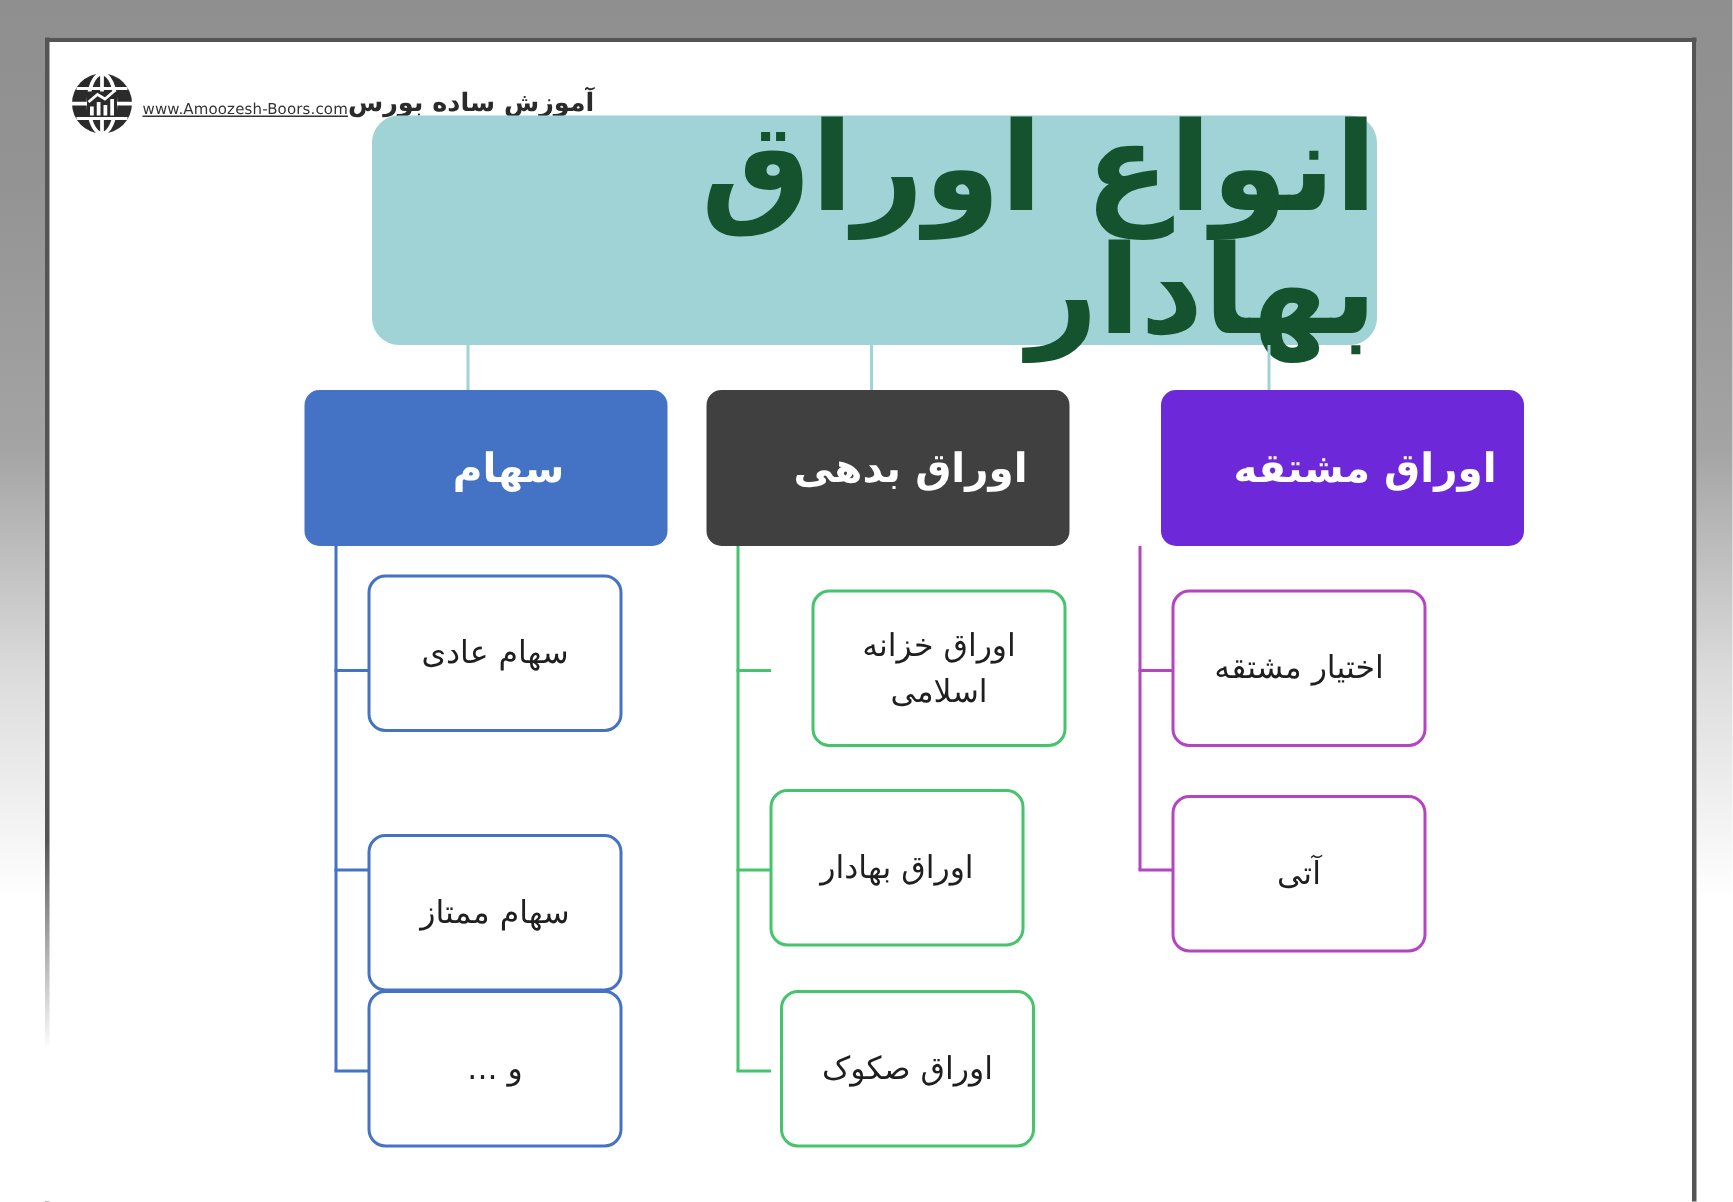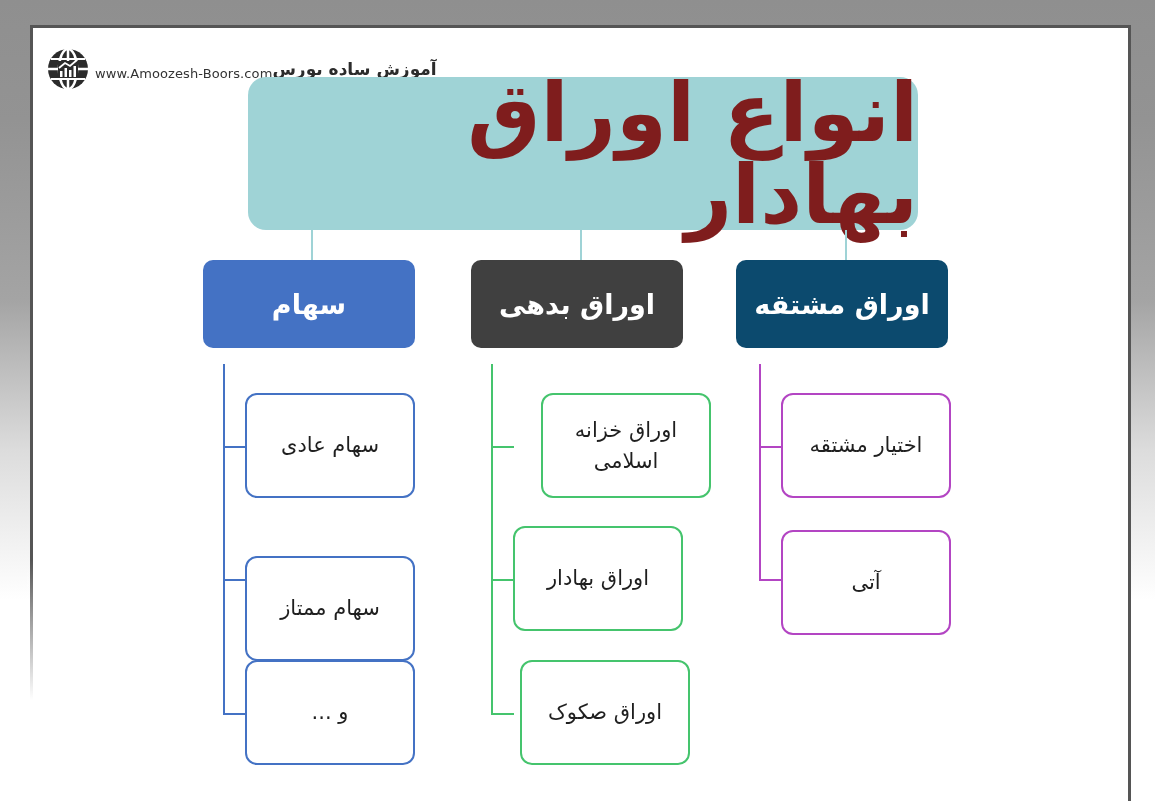--- a/index.html
+++ b/index.html
@@ -15,35 +15,35 @@
     -webkit-mask-image: none;
   }
   .frame-cover {
     position:absolute; left:27px; top:560px; width:1101px; height:241px;
     background: linear-gradient(to bottom, rgba(255,255,255,0) 0, #fff 140px);
   }
   .logo { position:absolute; left:46px; top:46px; height:46px; display:flex; align-items:center; }
   .logo-icon { width:44px; height:44px; }
   .logo-text { margin-left:5px; direction:rtl; display:flex; flex-direction:row; align-items:flex-end; }
   .logo-title { font-size:17px; font-weight:bold; color:#2b2b2b; line-height:20px; }
-  .logo-url { direction:ltr; font-size:13px; color:#333; line-height:11px; letter-spacing:0.1px; }
+  .logo-url { direction:ltr; font-size:10px; color:#333; line-height:11px; letter-spacing:0.1px;text-decoration:underline; }
 
   .title-box {
     position:absolute; left:248px; top:77px; width:670px; height:153px;
     background:#9fd3d6; border-radius:18px;
     display:flex; align-items:center; justify-content:center;
   }
-  .title-text { direction:rtl; font-size:82px; font-weight:bold; color:#7f1d1d; letter-spacing:2px; line-height:1; }
+  .title-text { direction:rtl; font-size:82px; font-weight:bold; color:#14532d; letter-spacing:2px; line-height:1; }
 
   .vline { position:absolute; width:2px; }
   .hline { position:absolute; height:2px; }
 
   .head {
-    position:absolute; top:260px; width:212px; height:88px; border-radius:10px;
-    display:flex; align-items:center; justify-content:center;
+    position:absolute; top:260px; width:212px; height:104px; border-radius:10px;
+    display:flex; align-items:center; justify-content:center;padding-left:30px;
   }
   .head span { direction:rtl; color:#fff; font-weight:bold; font-size:27px; }
 
   .item {
     position:absolute; width:170px; height:105px; background:#fff;
     border:2px solid; border-radius:12px; box-sizing:border-box;
     display:flex; align-items:center; justify-content:center; text-align:center;
   }
   .item span { direction:rtl; font-size:21px; color:#1f1f1f; line-height:31px; padding:0 10px; }
 </style>
@@ -80,21 +80,21 @@
 <div class="vline" style="left:580px;top:230px;height:30px;background:#9fd3d6"></div>
 <div class="vline" style="left:845px;top:230px;height:30px;background:#9fd3d6"></div>
 
 <div class="head" style="left:203px;background:#4472c4">
   <span>سهام</span>
 </div>
 <div class="vline" style="left:223px;top:364px;height:350px;background:#4472c4"></div>
 <div class="hline" style="left:223px;top:446px;width:23px;background:#4472c4"></div>
 <div class="hline" style="left:223px;top:579px;width:23px;background:#4472c4"></div>
 <div class="hline" style="left:223px;top:713px;width:23px;background:#4472c4"></div>
-<div class="item" style="left:245px;top:393px;border-color:#4472c4">
+<div class="item" style="left:245px;top:383px;border-color:#4472c4">
   <span>سهام عادی</span>
 </div>
 <div class="item" style="left:245px;top:556px;border-color:#4472c4">
   <span>سهام ممتاز</span>
 </div>
 <div class="item" style="left:245px;top:660px;border-color:#4472c4">
   <span>و ...</span>
 </div>
 
 <div class="head" style="left:471px;background:#404040">
@@ -107,21 +107,21 @@
 <div class="item" style="left:541px;top:393px;border-color:#45c46d">
   <span>اوراق خزانه اسلامی</span>
 </div>
 <div class="item" style="left:513px;top:526px;border-color:#45c46d">
   <span>اوراق بهادار</span>
 </div>
 <div class="item" style="left:520px;top:660px;border-color:#45c46d">
   <span>اوراق صکوک</span>
 </div>
 
-<div class="head" style="left:736px;background:#0c4a6e">
+<div class="head" style="left:774px;background:#6d28d9">
   <span>اوراق مشتقه</span>
 </div>
 <div class="vline" style="left:759px;top:364px;height:216px;background:#b345c3"></div>
 <div class="hline" style="left:759px;top:446px;width:23px;background:#b345c3"></div>
 <div class="hline" style="left:759px;top:579px;width:23px;background:#b345c3"></div>
 <div class="item" style="left:781px;top:393px;border-color:#b345c3">
   <span>اختیار مشتقه</span>
 </div>
 <div class="item" style="left:781px;top:530px;border-color:#b345c3">
   <span>آتی</span>

